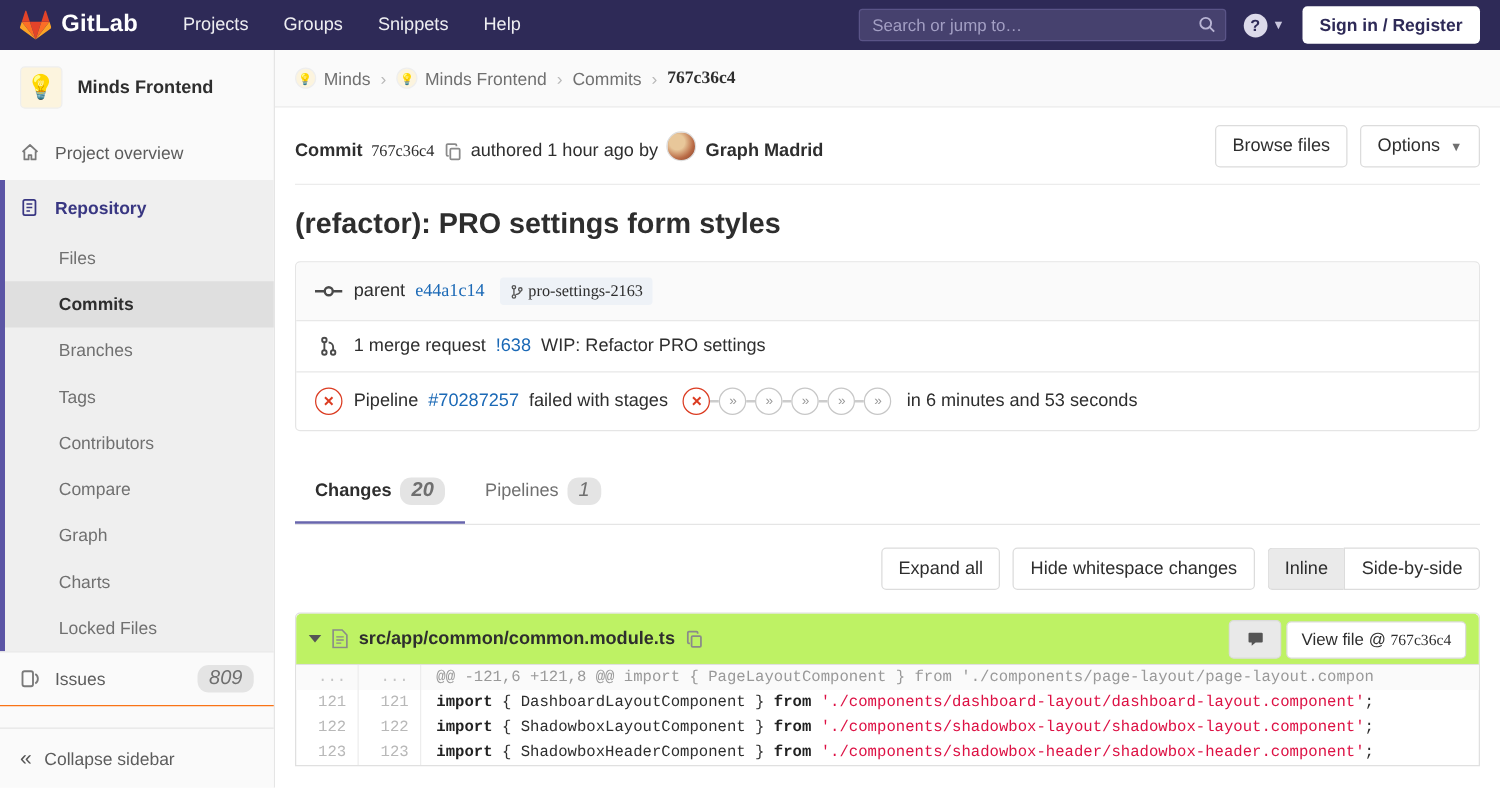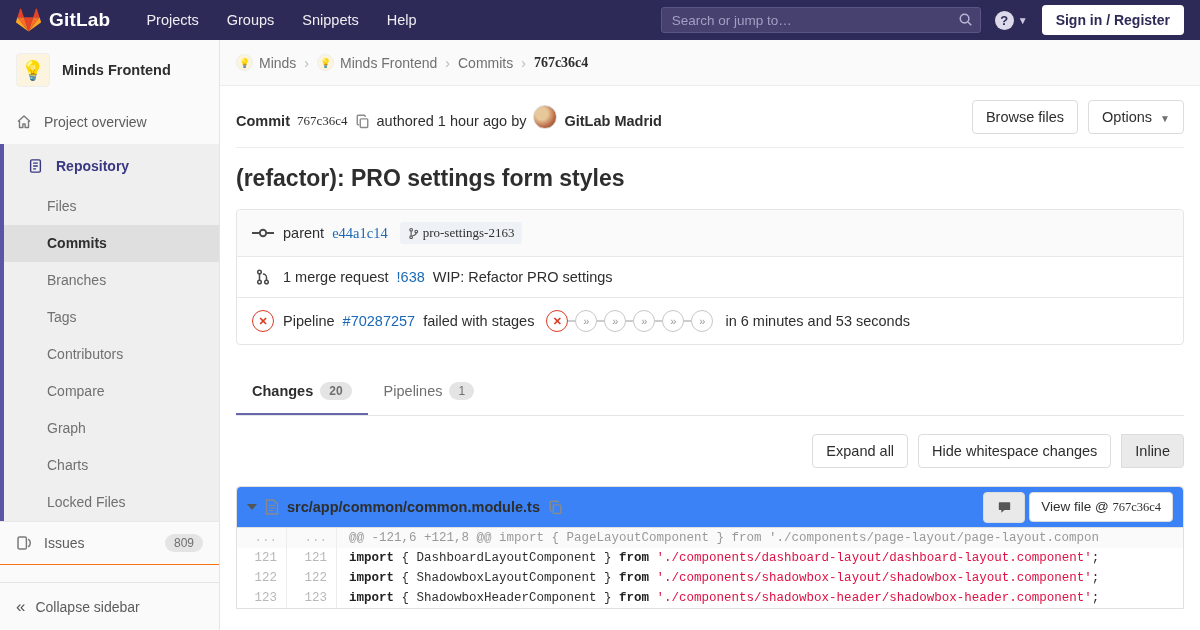--- a/index.html
+++ b/index.html
@@ -8,21 +8,21 @@
   .mono { font-family:Liberation Serif, serif; }
 
   
   .navbar { position:absolute; top:0; left:0; width:1200px; height:40px;
     background:#2e2a57; display:flex; align-items:center; padding:0 16px; z-index:10; }
   .brand { display:flex; align-items:center; gap:8px; margin-right:24px; cursor:pointer; }
   .brand-name { color:#fff; font-size:19px; font-weight:bold; letter-spacing:.2px; }
   .nav-items { display:flex; list-style:none; gap:4px; }
   .nav-items li { color:rgba(255,255,255,.92); font-size:14.5px; padding:10px 12px; cursor:pointer; }
   .nav-right { margin-left:auto; display:flex; align-items:center; gap:14px; }
-  .searchbox { position:relative; width:320px; }
+  .searchbox { position:relative; width:294px; }
   .searchbox input { width:100%; height:26px; background:#46416e; border:1px solid #5a5487;
     border-radius:3px; padding:0 30px 0 10px; color:#e9e8f2; font-size:13.5px; outline:none; }
   .searchbox input::placeholder { color:#a39fc4; }
   .searchbox .mag { position:absolute; right:8px; top:5px; color:#b9b5d4; }
   .help-wrap { display:flex; align-items:center; gap:4px; cursor:pointer; }
   .help-circle { width:19px; height:19px; border-radius:50%; background:#dcdaea; color:#2e2a57;
     font-weight:bold; font-size:13px; display:flex; align-items:center; justify-content:center; }
   .help-caret { color:#cac7de; font-size:10px; }
   .signin-btn { background:#fff; color:#2e2a57; font-weight:bold; font-size:14px;
     border:none; border-radius:4px; padding:7px 14px; cursor:pointer; }
@@ -31,29 +31,29 @@
   .sidebar { position:absolute; top:40px; left:0; width:220px; height:590px;
     background:#fafafa; border-right:1px solid #e5e5e5; }
   .project-header { display:flex; align-items:center; gap:12px; padding:13px 16px; }
   .project-avatar { width:34px; height:34px; border-radius:4px; background:#fcf4de;
     border:1px solid #eee; display:flex; align-items:center; justify-content:center; font-size:19px; }
   .project-name { font-weight:bold; font-size:14.5px; color:#2e2e2e; }
   .side-item { display:flex; align-items:center; gap:10px; height:44px; padding:0 16px;
     color:#5c5c5c; font-size:14px; cursor:pointer; }
   .side-item .ic { width:18px; text-align:center; color:#7a7a7a; flex:none; }
   .repo-section { background:#efefef; border-left:4px solid #5b55a5; }
-  .repo-section .side-item.head { padding-left:24px; color:#393782; font-weight:bold; }
+  .repo-section .side-item.head { padding-left:12px; color:#393782; font-weight:bold; }
   .repo-section .side-item.head .ic { color:#393782; }
   .subitems { list-style:none; }
   .subitems li { height:37px; line-height:37px; padding-left:43px; color:#707070;
     font-size:14px; cursor:pointer; }
   .subitems li.active { background:#dfdfdf; color:#2e2e2e; font-weight:bold; }
   .issues-item { border-top:1px solid #e8e8e8; border-bottom:1px solid #f97316; }
-  .badge-pill { margin-left:auto; background:#e4e4e4; color:#6f6f6f; font-size:12px;
-    border-radius:9px; padding:2px 9px; }
+  .badge-pill { margin-left:auto; background:#e4e4e4; color:#6f6f6f; font-size:16px;
+    border-radius:9px; padding:2px 9px;font-style:italic; }
   .collapse-bar { position:absolute; bottom:0; left:0; width:100%; height:48px;
     border-top:1px solid #e5e5e5; display:flex; align-items:center; gap:10px;
     padding:0 16px; color:#5c5c5c; cursor:pointer; background:#fafafa; }
   .collapse-bar .dbl { font-size:17px; color:#555; }
 
   
   .main { position:absolute; top:40px; left:220px; width:980px; height:590px; }
   .breadcrumb { height:46px; background:#fafafa; border-bottom:1px solid #ececec;
     display:flex; align-items:center; gap:8px; padding:0 16px; color:#707070; font-size:14px; }
   .crumb { display:flex; align-items:center; gap:6px; cursor:pointer; }
@@ -108,26 +108,26 @@
   .additions { color:#2e9150; font-weight:bold; }
   .deletions { color:#db3b21; font-weight:bold; }
   .summary-actions { margin-left:auto; display:flex; gap:10px; align-items:center; }
   .btn-group { display:flex; }
   .btn-group .btn { border-radius:0; border-right-width:0; }
   .btn-group .btn:first-child { border-radius:4px 0 0 4px; }
   .btn-group .btn:last-child { border-radius:0 4px 4px 0; border-right-width:1px; }
   .btn-group .btn.active { background:#eaeaea; }
 
   .diff-card { border:1px solid #e0e0e0; border-radius:4px 4px 0 0; }
-  .diff-header { display:flex; align-items:center; gap:8px; background:#3b82f6;
+  .diff-header { display:flex; align-items:center; gap:8px; background:#bef264;
     border-bottom:1px solid #e0e0e0; padding:5px 10px; height:41px; border-radius:4px 4px 0 0; }
   .tri-down { width:0; height:0; border-left:5px solid transparent; border-right:5px solid transparent;
     border-top:6px solid #555; cursor:pointer; }
   .file-path { font-weight:bold; font-size:14.5px; color:#2e2e2e; }
-  .diff-hdr-actions { margin-left:auto; display:flex; gap:4px; align-items:center; }
+  .diff-hdr-actions { margin-left:auto; display:flex; gap:4px; align-items:flex-end; }
   .comment-btn { background:#e9e9e9; border:1px solid #dcdcdc; border-radius:4px;
     width:42px; height:31px; display:flex; align-items:center; justify-content:center; cursor:pointer; }
   .view-file-btn { padding:6px 11px; font-size:13.5px; }
   .view-file-btn .mono { font-size:12.5px; }
 
   .diff-rows { font-family:"Liberation Mono","DejaVu Sans Mono",monospace; font-size:12.5px; }
   .diff-row { display:flex; height:20px; line-height:20px; white-space:pre; overflow:hidden; }
   .diff-row .ln { width:50px; flex:none; text-align:right; padding-right:9px; color:#b8b8b8;
     border-right:1px solid #ededed; cursor:pointer; }
   .diff-row .code { padding-left:12px; color:#2e2e2e; font-family:inherit; }
@@ -264,21 +264,21 @@
         <strong>Commit</strong>
         <span class="mono commit-sha">767c36c4</span>
         <span class="icon-btn">
           <svg width="15" height="15" viewBox="0 0 16 16">
             <rect x="5.6" y="5.2" width="8" height="9.2" rx="1" fill="none" stroke="currentColor" stroke-width="1.5"></rect>
             <path d="M10.8 3.2V2.4a1 1 0 0 0-1-1H3.4a1 1 0 0 0-1 1v8a1 1 0 0 0 1 1h.8" fill="none" stroke="currentColor" stroke-width="1.5"></path>
           </svg>
         </span>
         <span>authored 1 hour ago by</span>
         <span class="author-avatar"></span>
-        <strong>GitLab Madrid</strong>
+        <strong>Graph Madrid</strong>
       </div>
       <div class="hdr-buttons">
         <button class="btn">Browse files</button>
         <button class="btn">
           <span>Options</span>
           <span class="caret-down">▼</span>
         </button>
       </div>
     </div>
 
@@ -355,20 +355,21 @@
         <span class="badge-pill">1</span>
       </div>
     </div>
 
     <div class="summary-row">
       <div class="summary-actions">
         <button class="btn">Expand all</button>
         <button class="btn">Hide whitespace changes</button>
         <div class="btn-group">
           <button class="btn active">Inline</button>
+          <button class="btn">Side-by-side</button>
         </div>
       </div>
     </div>
 
     <div class="diff-card">
       <div class="diff-header">
         <span class="tri-down"></span>
         <span>
           <svg width="14" height="16" viewBox="0 0 14 16">
             <path d="M1.5 1h7.2L12.5 5v10h-11z" fill="none" stroke="#8a8a8a" stroke-width="1.3"></path>

